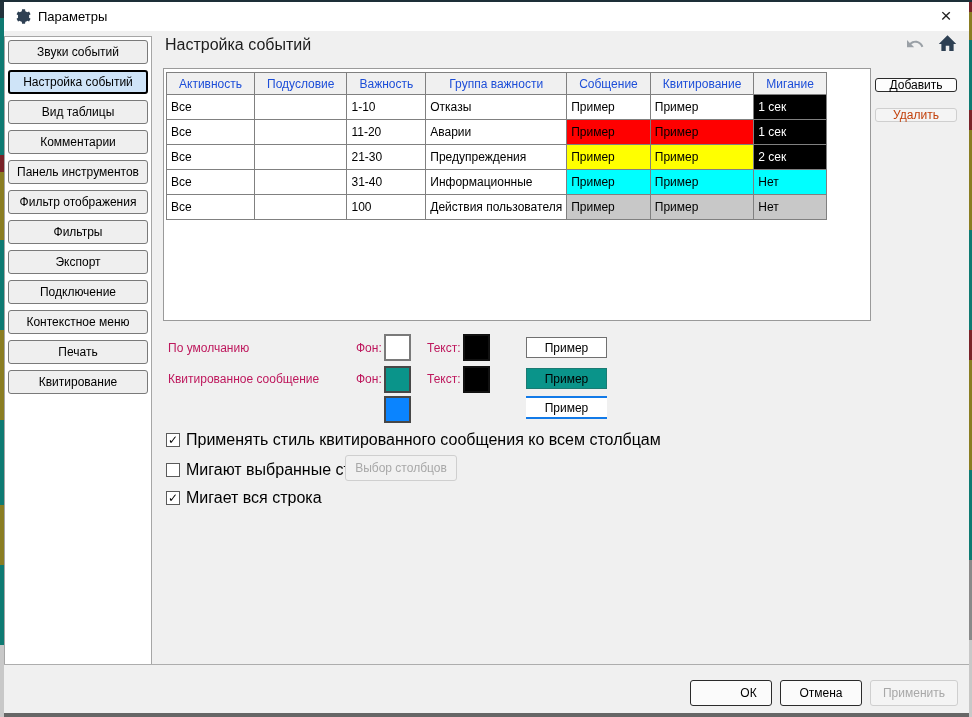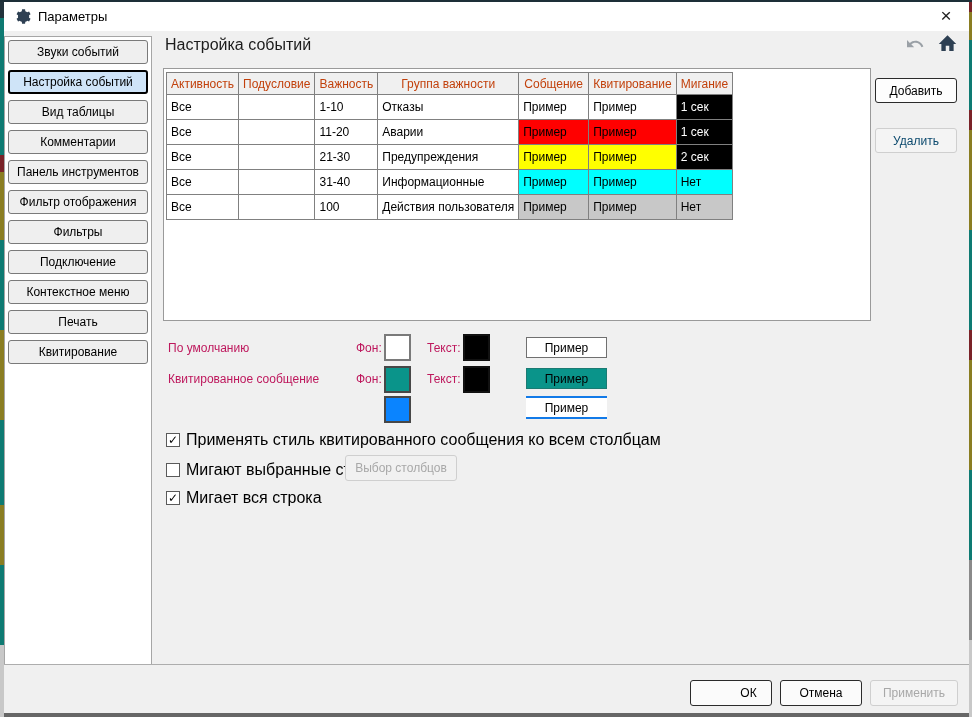--- a/index.html
+++ b/index.html
@@ -35,28 +35,28 @@
 
   
   #heading{position:absolute;left:165px;top:36px;font-size:16px;color:#1c1c1c;}
   #undo-icon{position:absolute;left:905px;top:36px;width:20px;height:16px;}
   #home-icon{position:absolute;left:937px;top:33px;width:21px;height:20px;}
 
   #table-box{position:absolute;left:163px;top:68px;width:708px;height:253px;background:#fff;
     border:1px solid #9a9a9a;}
   table.events{border-collapse:collapse;margin:3px 0 0 2px;}
   table.events th{background:#f0f0f0;border:1px solid #808080;font-weight:normal;
-    font-size:12px;height:22px;padding:0 4px;color:#c2410c;}
+    font-size:12px;height:22px;padding:0 12px;color:#1d4ed8;}
   table.events td{border:1px solid #808080;font-size:12px;height:25px;padding:0 4px;
     color:#000;background:#fff;white-space:nowrap;}
 
-  .mini-btn{position:absolute;width:82px;height:25px;background:#fdfdfd;border:1px solid #2b2b2b;
+  .mini-btn{position:absolute;width:82px;height:14px;background:#fdfdfd;border:1px solid #2b2b2b;
     border-radius:3px;font-size:12px;color:#000;display:flex;align-items:center;
     justify-content:center;cursor:pointer;}
-  .mini-btn.disabled{background:#f4f4f4;border:1px solid #cfcfcf;color:#0c4a6e;cursor:default;margin-top:20px;}
+  .mini-btn.disabled{background:#f4f4f4;border:1px solid #cfcfcf;color:#c2410c;cursor:default;}
   #btn-add{left:875px;top:78px;}
   #btn-del{left:875px;top:108px;}
 
   
   .lbl{position:absolute;font-size:12px;color:#be185d;white-space:nowrap;}
   .swatch{position:absolute;width:27px;height:27px;border:2px solid #474747;cursor:pointer;}
   .preview{position:absolute;left:526px;width:81px;height:21px;background:#fff;
     border:1px solid #707070;font-size:12px;color:#000;display:flex;align-items:center;
     justify-content:center;}
   #preview-sel{border:none;border-top:2px solid #127ae8;border-bottom:2px solid #127ae8;height:23px;}
@@ -97,20 +97,21 @@
   </div>
 
   <div id="sidebar">
       <div class="side-btn">Звуки событий</div>
       <div class="side-btn active">Настройка событий</div>
       <div class="side-btn">Вид таблицы</div>
       <div class="side-btn">Комментарии</div>
       <div class="side-btn">Панель инструментов</div>
       <div class="side-btn">Фильтр отображения</div>
       <div class="side-btn">Фильтры</div>
+      <div class="side-btn">Экспорт</div>
       <div class="side-btn">Подключение</div>
       <div class="side-btn">Контекстное меню</div>
       <div class="side-btn">Печать</div>
       <div class="side-btn">Квитирование</div>
     </div>
 
   <div id="heading">Настройка событий</div>
 
   <svg id="undo-icon" viewBox="0 0 24 20">
     <path fill="#9aa0a6" d="M12.5 6C9.85 6 7.45 7 5.6 8.6L2 5v9h9L7.38 10.38C8.78 9.23 10.55 8.5 12.5 8.5c3.54 0 6.55 2.31 7.6 5.5l2.37-.78C21.08 9.03 17.15 6 12.5 6z"></path>

